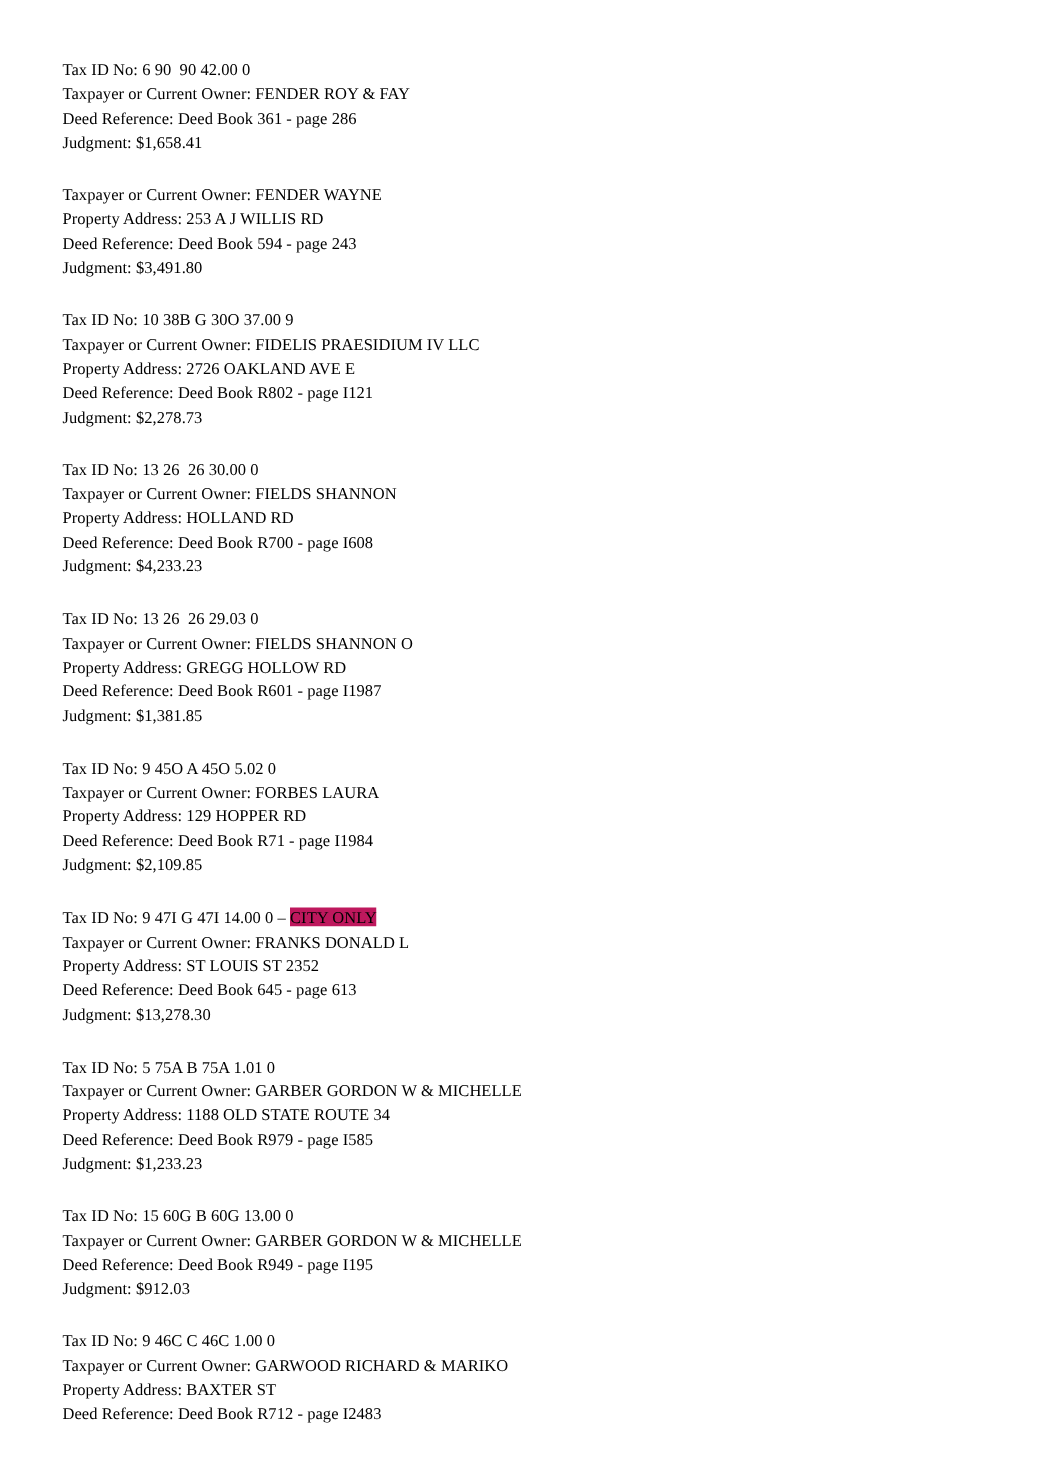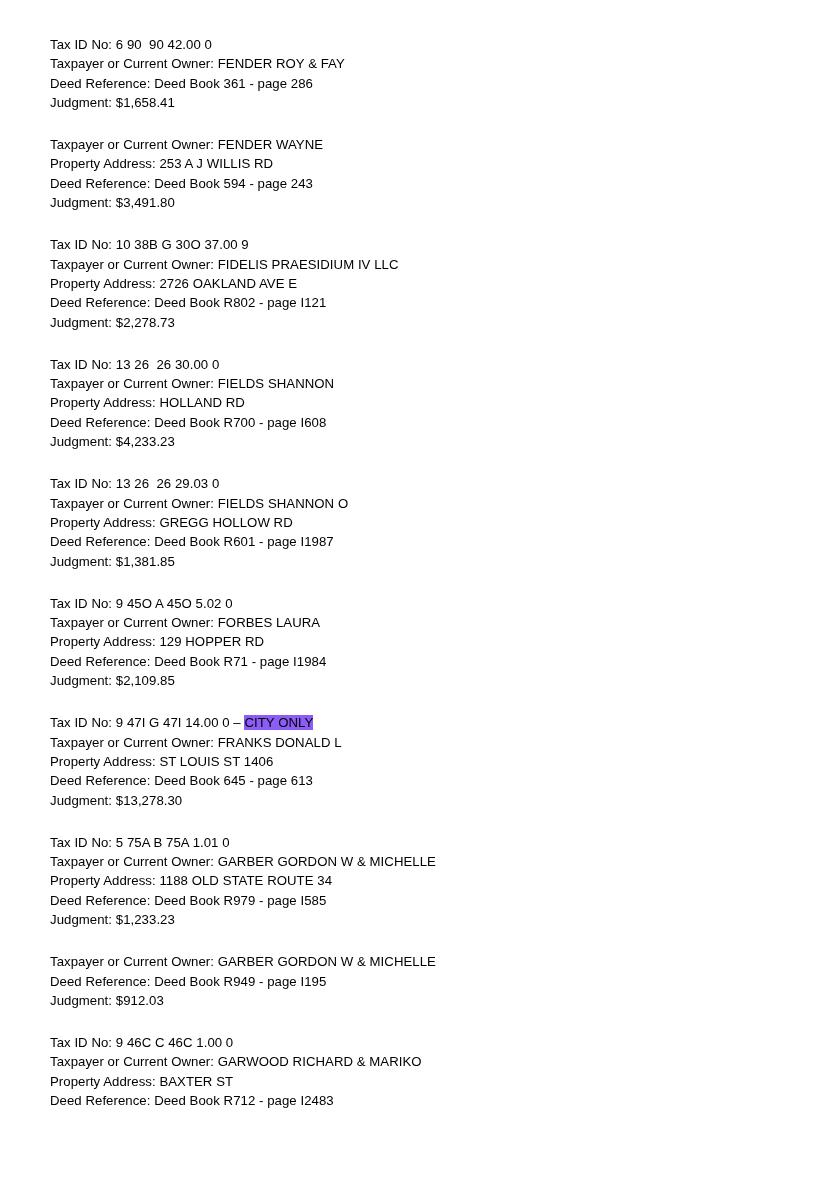--- a/index.html
+++ b/index.html
@@ -12,36 +12,37 @@
     height: 1187px;
     font-family: "Liberation Sans", sans-serif;
     color: #000000;
     -webkit-font-smoothing: antialiased;
   }
   .page {
     position: relative;
     width: 668px;
     height: 1187px;
     box-sizing: border-box;
-    padding: 35px 50px 0 50px;
+    padding: 46px 50px 0 50px;
+    font-family: Liberation Serif, serif;
   }
   .record {
     margin-bottom: 23px;
   }
   .record:last-child {
     margin-bottom: 0;
   }
   .line {
     font-size: 13.2px;
     line-height: 19.3px;
     white-space: pre-wrap;
     letter-spacing: 0.05px;
   }
   .hl {
-    background: #8b5cf6;
+    background: #be185d;
   }
   .rec-title {
     display: block;
   }
 </style>
 </head>
 <body>
 
 <div class="page">
 
@@ -87,34 +88,35 @@
     <div class="line rec-title"><span>Tax ID No: </span><span>9 45O A 45O 5.02 0</span></div>
     <div class="line">Taxpayer or Current Owner: FORBES LAURA</div>
     <div class="line">Property Address: 129 HOPPER RD</div>
     <div class="line">Deed Reference: Deed Book R71 - page I1984</div>
     <div class="line">Judgment: $2,109.85</div>
   </div>
 
   <div class="record">
     <div class="line rec-title"><span>Tax ID No: </span><span>9 47I G 47I 14.00 0 – </span><span class="hl">CITY ONLY</span></div>
     <div class="line">Taxpayer or Current Owner: FRANKS DONALD L</div>
-    <div class="line">Property Address: ST LOUIS ST 1406</div>
+    <div class="line">Property Address: ST LOUIS ST 2352</div>
     <div class="line">Deed Reference: Deed Book 645 - page 613</div>
     <div class="line">Judgment: $13,278.30</div>
   </div>
 
   <div class="record">
     <div class="line rec-title"><span>Tax ID No: </span><span>5 75A B 75A 1.01 0</span></div>
     <div class="line">Taxpayer or Current Owner: GARBER GORDON W &amp; MICHELLE</div>
     <div class="line">Property Address: 1188 OLD STATE ROUTE 34</div>
     <div class="line">Deed Reference: Deed Book R979 - page I585</div>
     <div class="line">Judgment: $1,233.23</div>
   </div>
 
   <div class="record">
+    <div class="line rec-title"><span>Tax ID No: </span><span>15 60G B 60G 13.00 0</span></div>
     <div class="line">Taxpayer or Current Owner: GARBER GORDON W &amp; MICHELLE</div>
     <div class="line">Deed Reference: Deed Book R949 - page I195</div>
     <div class="line">Judgment: $912.03</div>
   </div>
 
   <div class="record">
     <div class="line rec-title"><span>Tax ID No: </span><span>9 46C C 46C 1.00 0</span></div>
     <div class="line">Taxpayer or Current Owner: GARWOOD RICHARD &amp; MARIKO</div>
     <div class="line">Property Address: BAXTER ST</div>
     <div class="line">Deed Reference: Deed Book R712 - page I2483</div>

